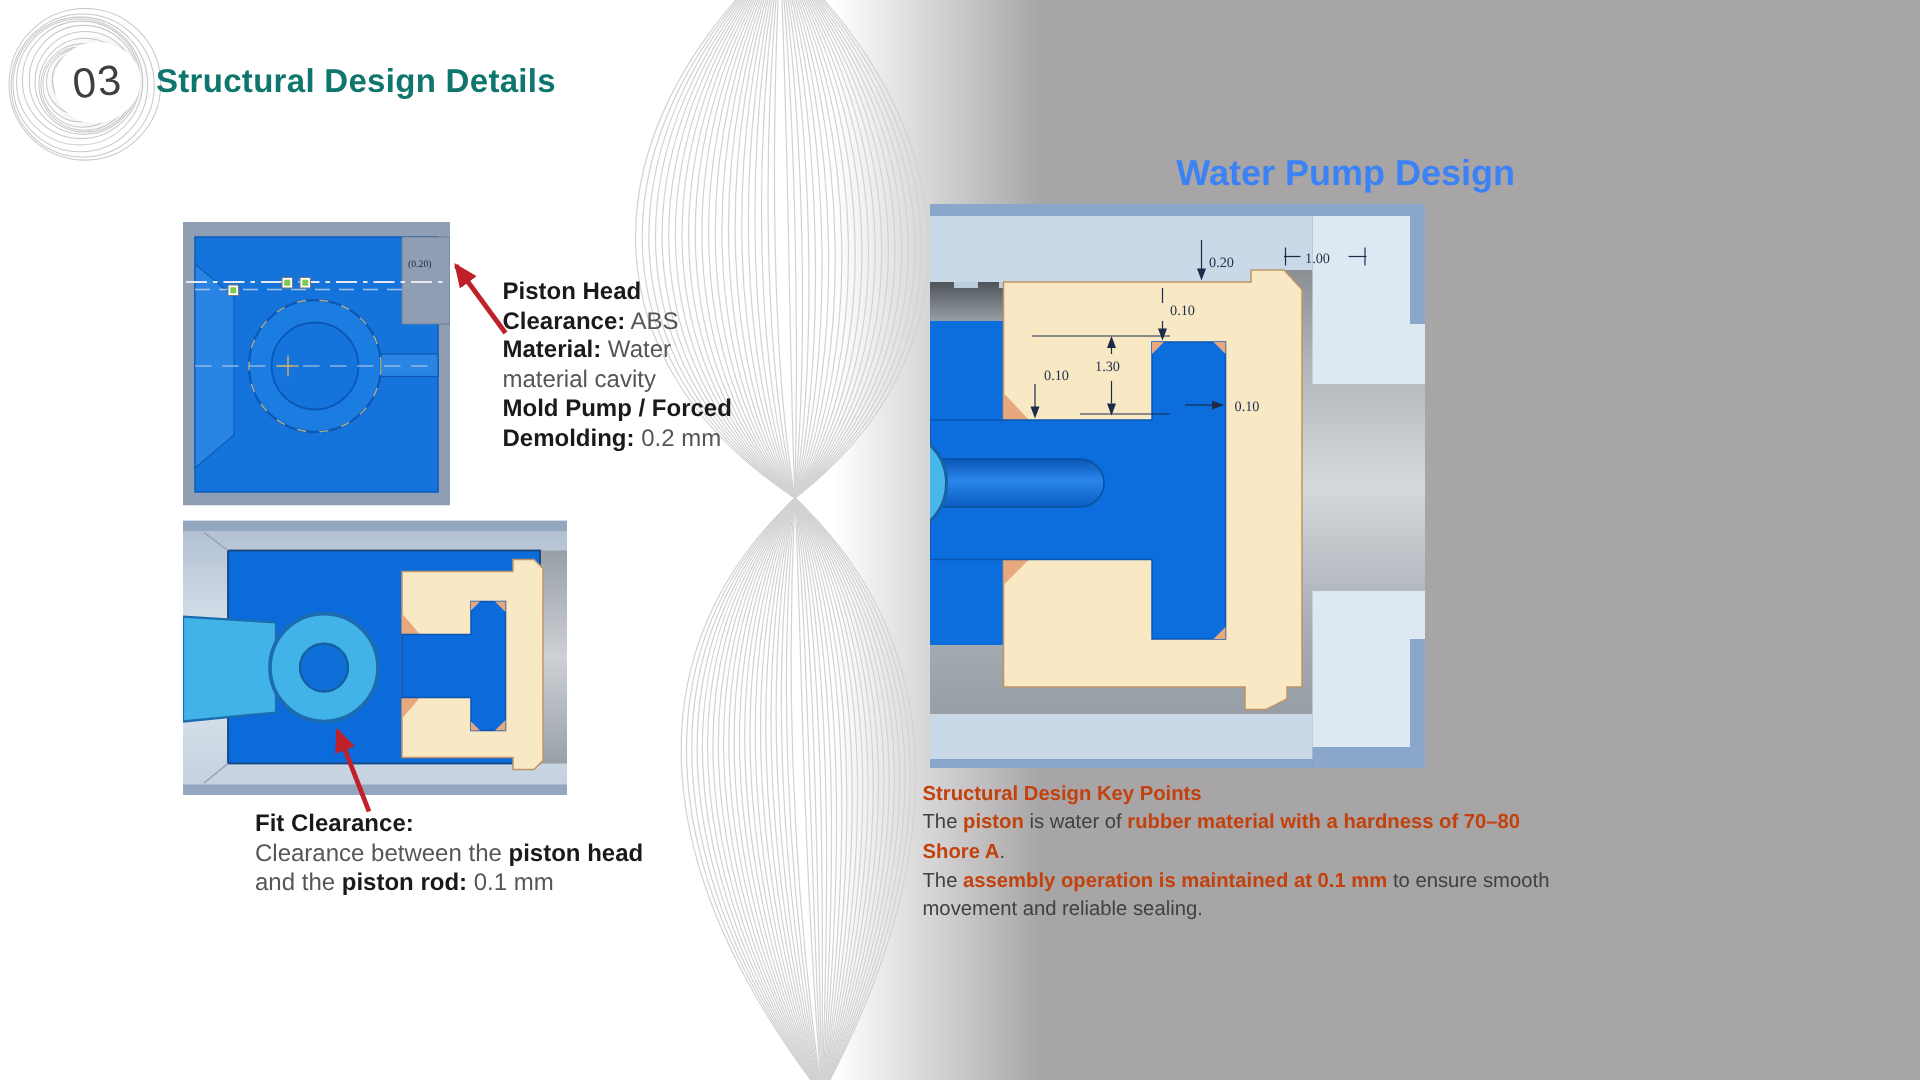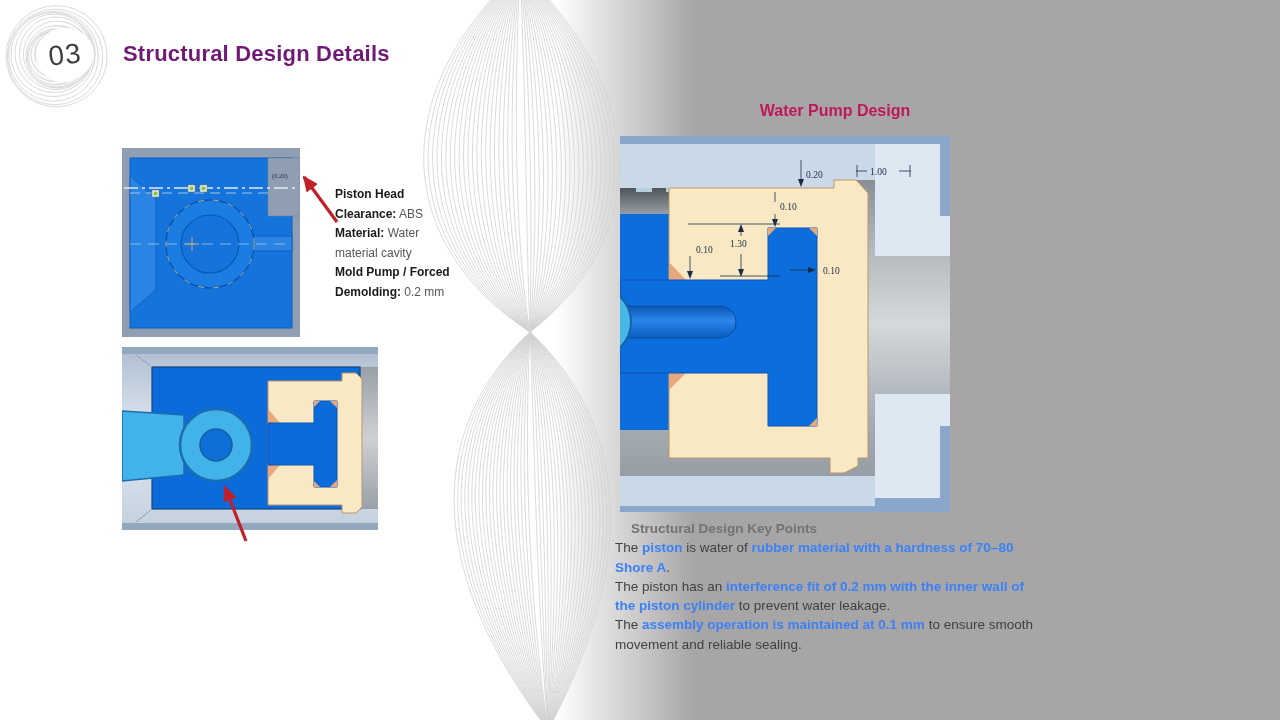--- a/index.html
+++ b/index.html
@@ -7,32 +7,32 @@
          font-family:"Liberation Sans",sans-serif;}
   .bg-gray{position:absolute;left:556px;top:0;width:724px;height:720px;
            background:linear-gradient(90deg,rgba(168,165,166,0) 0%,#a8a5a6 19%);}
   .abs{position:absolute;}
   .spindle{left:380px;top:0;width:300px;height:720px;pointer-events:none;}
   .spiral{left:2px;top:2px;width:108px;height:108px;}
   .num-badge{left:36px;top:28px;width:58px;height:54px;background:#ffffff;
              border-radius:48% 52% 55% 45% / 50% 48% 52% 50%;transform:rotate(-6deg);
              box-shadow:0 0 8px rgba(0,0,0,0.10);display:flex;align-items:center;justify-content:center;
              font-size:28px;color:#3f3f3f;letter-spacing:1px;}
-  .slide-title{left:104px;top:41px;font-size:22px;font-weight:bold;color:#701a75;letter-spacing:0.2px;padding-left:19px;}
+  .slide-title{left:104px;top:41px;font-size:22px;font-weight:bold;color:#0f766e;letter-spacing:0.2px;}
   .cad1{left:122px;top:148px;width:178px;height:189px;}
   .cad2{left:122px;top:347px;width:256px;height:183px;}
   .cad-main{left:620px;top:136px;width:330px;height:376px;}
-  .note{font-size:12px;line-height:19.6px;color:#565656;}
+  .note{font-size:16px;line-height:19.6px;color:#565656;}
   .note b{color:#1a1a1a;}
   .note1{left:335px;top:185px;width:158px;}
   .note2{left:170px;top:540px;width:310px;}
-  .wp-heading{left:660px;top:102px;width:350px;text-align:center;font-size:16px;font-weight:bold;color:#be185d;}
+  .wp-heading{left:660px;top:102px;width:350px;text-align:right;font-size:24px;font-weight:bold;color:#3b82f6;}
   .keypoints{left:615px;top:519px;width:430px;font-size:13.5px;line-height:19.3px;color:#414141;}
-  .keypoints b{color:#3b82f6;margin-top:12px;}
-  .kp-title{font-weight:bold;color:#737373;margin-left:16px;}
+  .keypoints b{color:#c2410c;margin-top:12px;}
+  .kp-title{font-weight:bold;color:#c2410c;}
   .overlay{left:0;top:0;width:1280px;height:720px;pointer-events:none;}
   .dimtxt{font-family:"Liberation Serif",serif;font-size:9.5px;fill:#1c2b4a;}
   .dimtxt-s{font-family:"Liberation Serif",serif;font-size:6.5px;fill:#222c44;}
 </style>
 </head>
 <body>
 
 <div class="slide">
 
   <div class="abs bg-gray"></div>
@@ -169,20 +169,25 @@
     <path d="M146,76 L192,76 L192,54 L215,54 L215,140 L192,140 L192,118 L146,118 Z" fill="#0b6bdb" stroke="#0a55b2" stroke-width="1"></path>
     <polygon points="208,54 215,54 215,61" fill="#e8a87e"></polygon>
     <polygon points="208,140 215,140 215,133" fill="#e8a87e"></polygon>
     <polygon points="192,54 198,54 192,60" fill="#e8a87e"></polygon>
     <polygon points="192,140 198,140 192,134" fill="#e8a87e"></polygon>
     <polygon points="0,64 62,68 62,128 0,134" fill="#42b3e8" stroke="#1b6db0" stroke-width="1.5"></polygon>
     <circle cx="94" cy="98" r="36" fill="#42b3e8" stroke="#1b6db0" stroke-width="2.5"></circle>
     <circle cx="94" cy="98" r="16" fill="#0e6fd8" stroke="#155f9e" stroke-width="1.5"></circle>
   </svg>
 
+  <div class="abs note note2">
+      <div><b>Fit Clearance:</b></div>
+      <div><span>Clearance between the </span><b>piston head</b></div>
+      <div><span>and the </span><b>piston rod:</b><span> 0.1 mm</span></div>
+    </div>
 
   <div class="abs wp-heading">Water Pump Design</div>
 
   <svg class="abs cad-main" viewBox="0 0 330 376">
     <defs>
       <linearGradient id="metal" x1="0" y1="0" x2="0" y2="1">
         <stop offset="0" stop-color="#6f7478"></stop>
           <stop offset="0.28" stop-color="#b0b5b9"></stop>
         <stop offset="0.5" stop-color="#d5d9dc"></stop>
           <stop offset="0.75" stop-color="#a6adb4"></stop>
@@ -252,21 +257,20 @@
     <text x="160" y="74" class="dimtxt">0.10</text>
     <text x="110" y="111" class="dimtxt">1.30</text>
     <text x="76" y="117" class="dimtxt">0.10</text>
     <text x="203" y="138" class="dimtxt">0.10</text>
   </svg>
 
   <div class="abs keypoints">
     <div class="kp-title">Structural Design Key Points</div>
     <div>
         <div><span>The </span><b>piston</b><span> is water of </span><b>rubber material with a hardness of 70–80 Shore A</b><span>.</span></div>
-        <div><span>The piston has an </span><b>interference fit of 0.2 mm with the inner wall of the piston cylinder</b><span> to prevent water leakage.</span></div>
         <div><span>The </span><b>assembly operation is maintained at 0.1 mm</b><span> to ensure smooth movement and reliable sealing.</span></div>
       </div>
   </div>
 
   <svg class="abs overlay" viewBox="0 0 1280 720">
     <defs>
       <marker id="ah" markerUnits="userSpaceOnUse" markerWidth="16" markerHeight="14" refX="14" refY="7" orient="auto">
         <path d="M0,0 L16,7 L0,14 Z" fill="#c0202a"></path>
       </marker>
     </defs>

